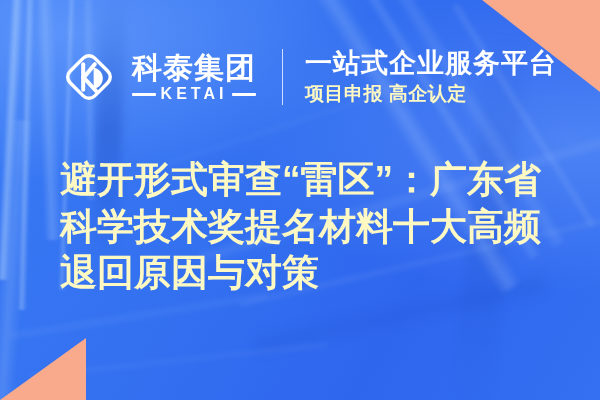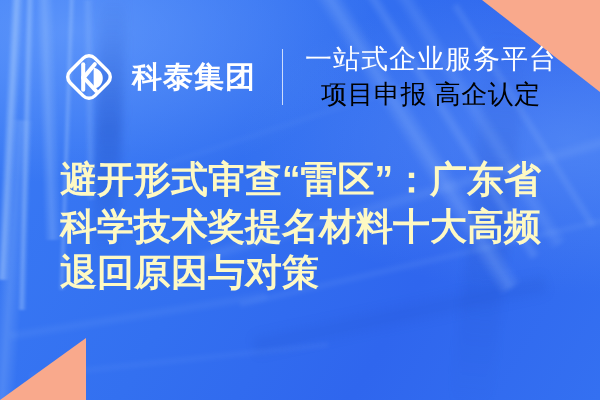--- a/index.html
+++ b/index.html
@@ -159,36 +159,36 @@
     height: 56px;
     background: rgba(255,255,255,0.75);
     margin: 0 22px 0 26px;
     flex: 0 0 1px;
   }
 
   .tagline {
     display: flex;
     flex-direction: column;
     justify-content: center;
+    font-weight: bold;
   }
   .tagline-main {
     font-size: 27px;
     color: #ffffff;
     line-height: 1.12;
     letter-spacing: 1px;
     white-space: nowrap;
   }
   .tagline-sub {
-    font-size: 26px;
-    color: #000000;
+    font-size: 19px;
+    color: #fef9c3;
     line-height: 1.2;
     margin-top: 4px;
     letter-spacing: 0.5px;
     white-space: nowrap;
-    margin-left: 16px;
   }
 
   
   .headline {
     position: absolute;
     top: 157px;
     left: 60px;
     width: 496px;
     font-size: 37px;
     font-weight: 700;
@@ -240,20 +240,25 @@
 
         <path d="M40 28 L40 72" fill="none" stroke="#ffffff" stroke-width="7" stroke-linecap="round"></path>
         <path d="M40 52 L60 28" fill="none" stroke="#ffffff" stroke-width="7" stroke-linecap="round"></path>
         <path d="M40 50 L62 74" fill="none" stroke="#ffffff" stroke-width="7" stroke-linecap="round"></path>
 
         <path d="M58 34 L58 70 C78 68 80 38 58 34 Z" fill="#ffffff"></path>
       </svg>
 
       <div class="logo-words">
         <div class="logo-cn">科泰集团</div>
+        <div class="logo-en-row">
+          <span class="logo-dash"></span>
+          <span class="logo-en">KETAI</span>
+          <span class="logo-dash"></span>
+        </div>
       </div>
     </div>
 
     <div class="divider"></div>
 
     <div class="tagline">
       <div class="tagline-main">一站式企业服务平台</div>
       <div class="tagline-sub">项目申报 高企认定</div>
     </div>
 

